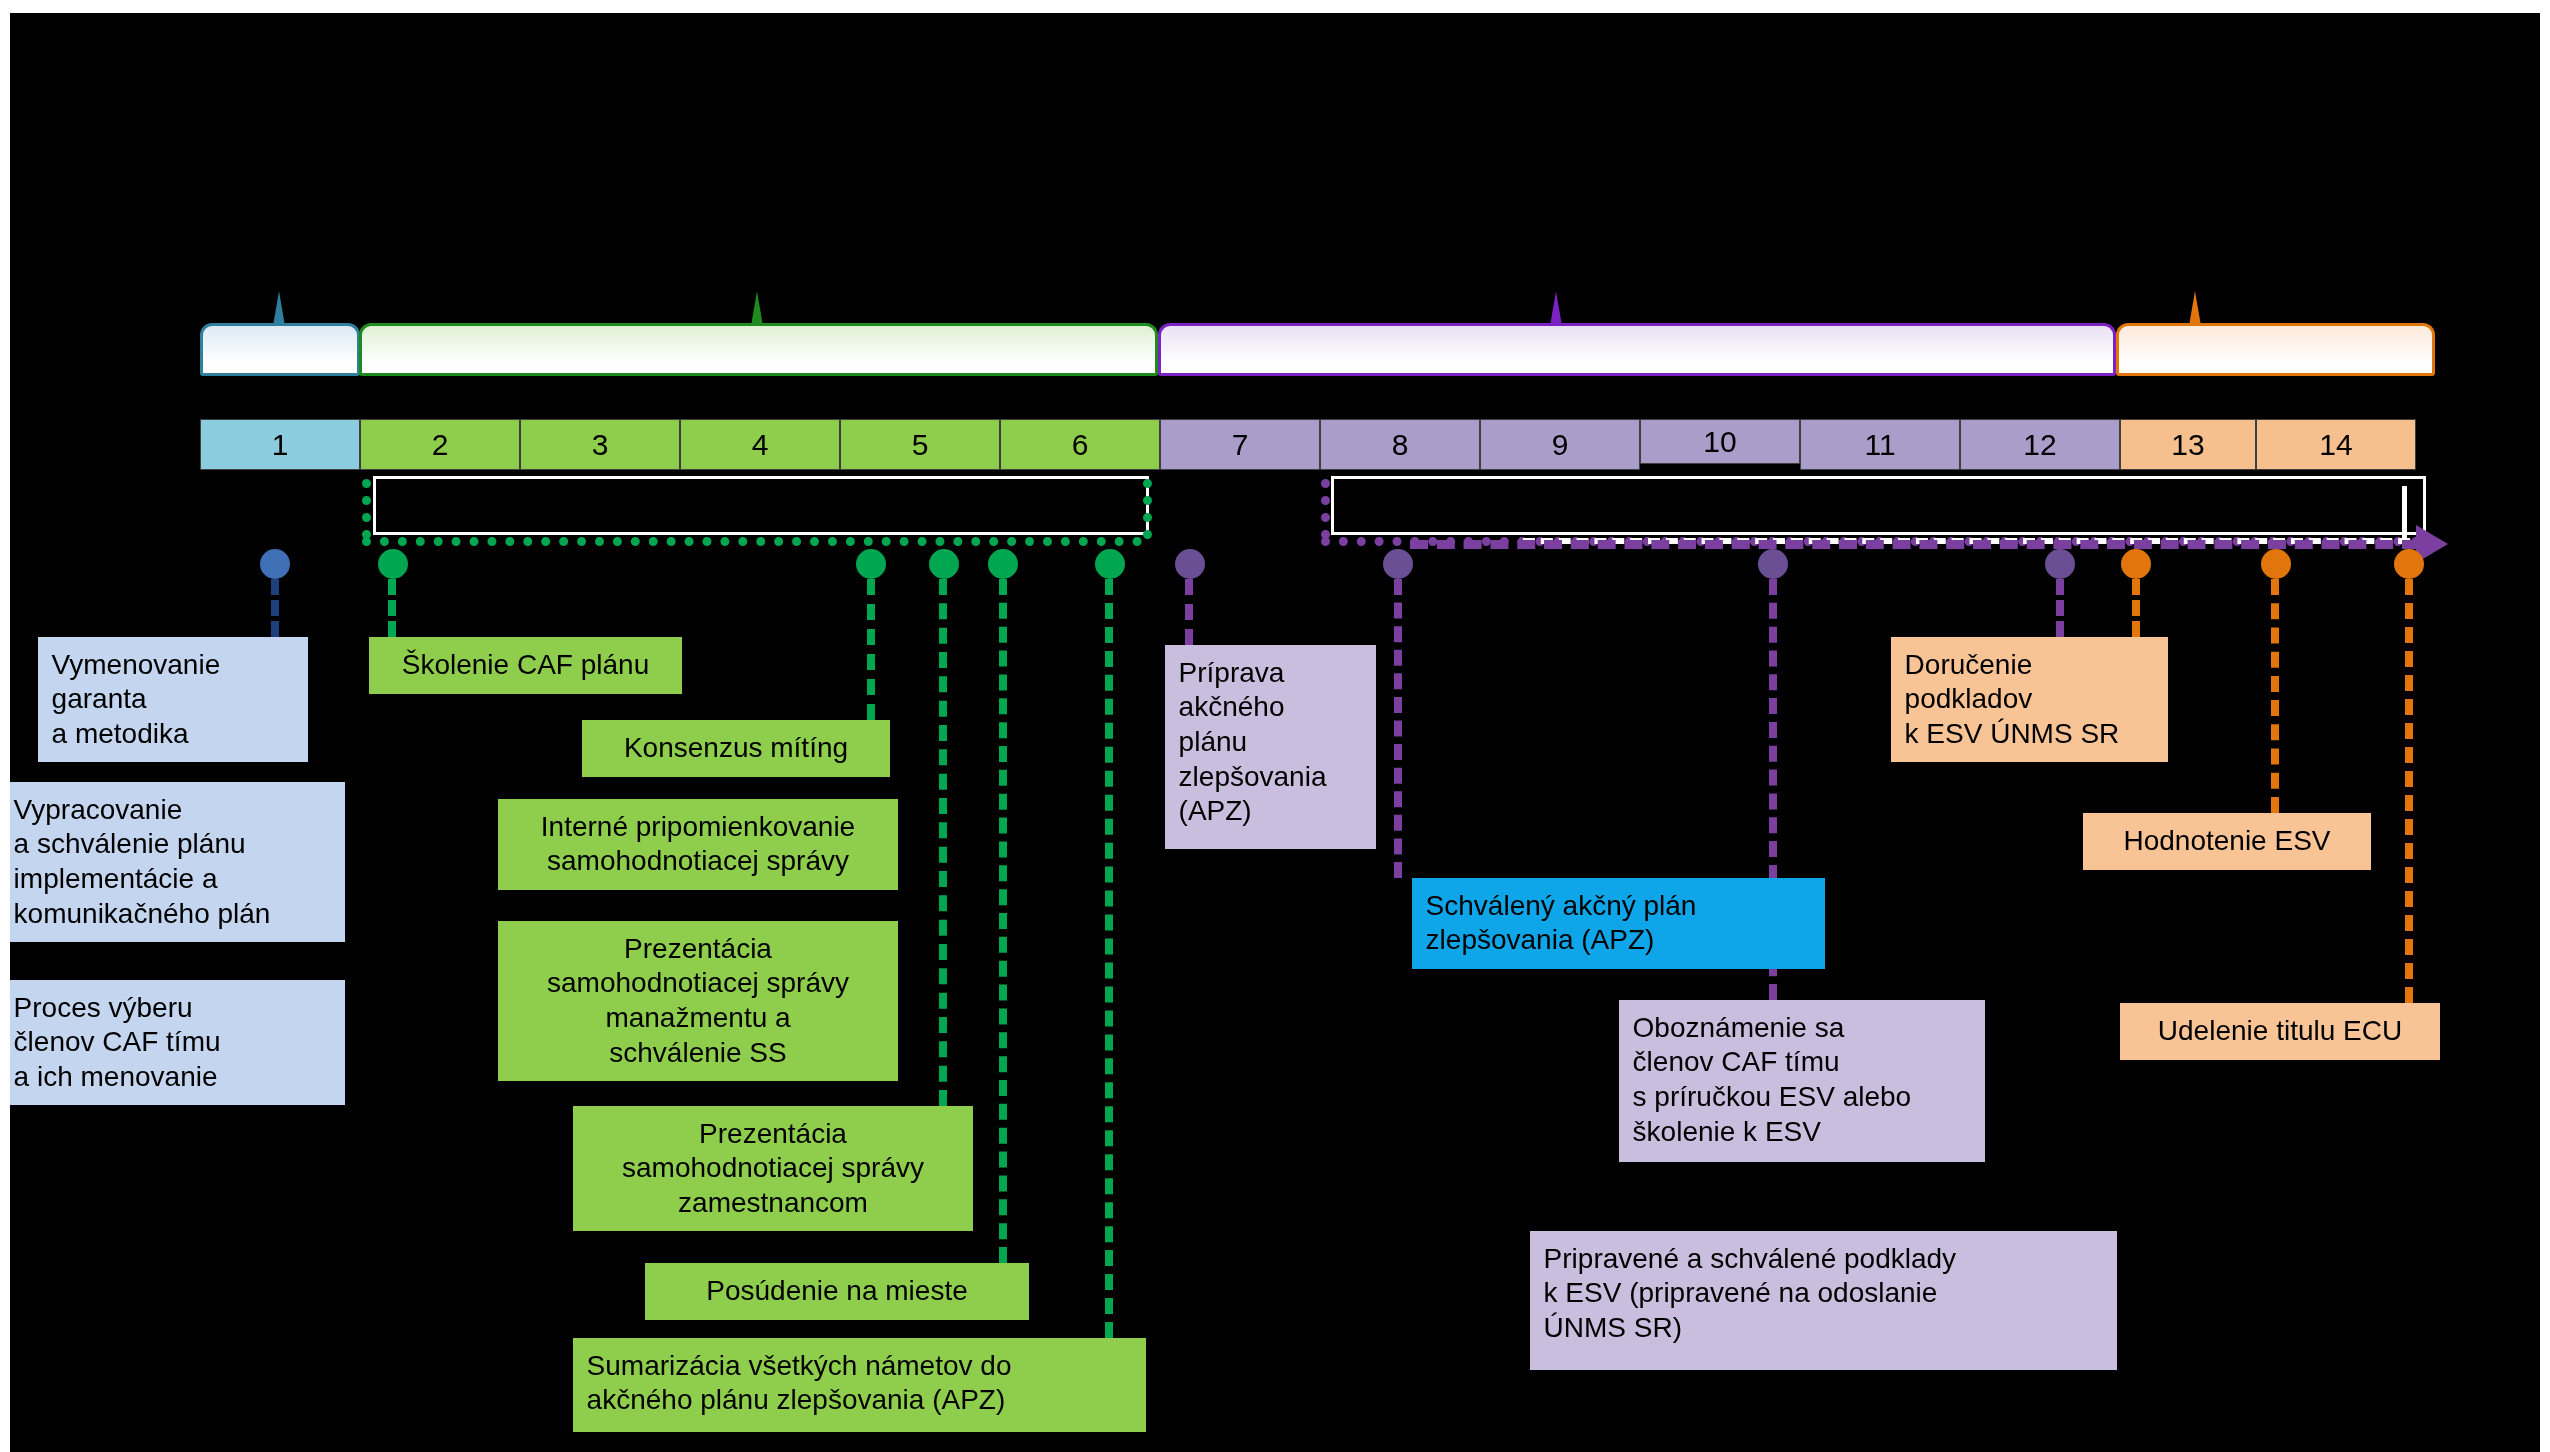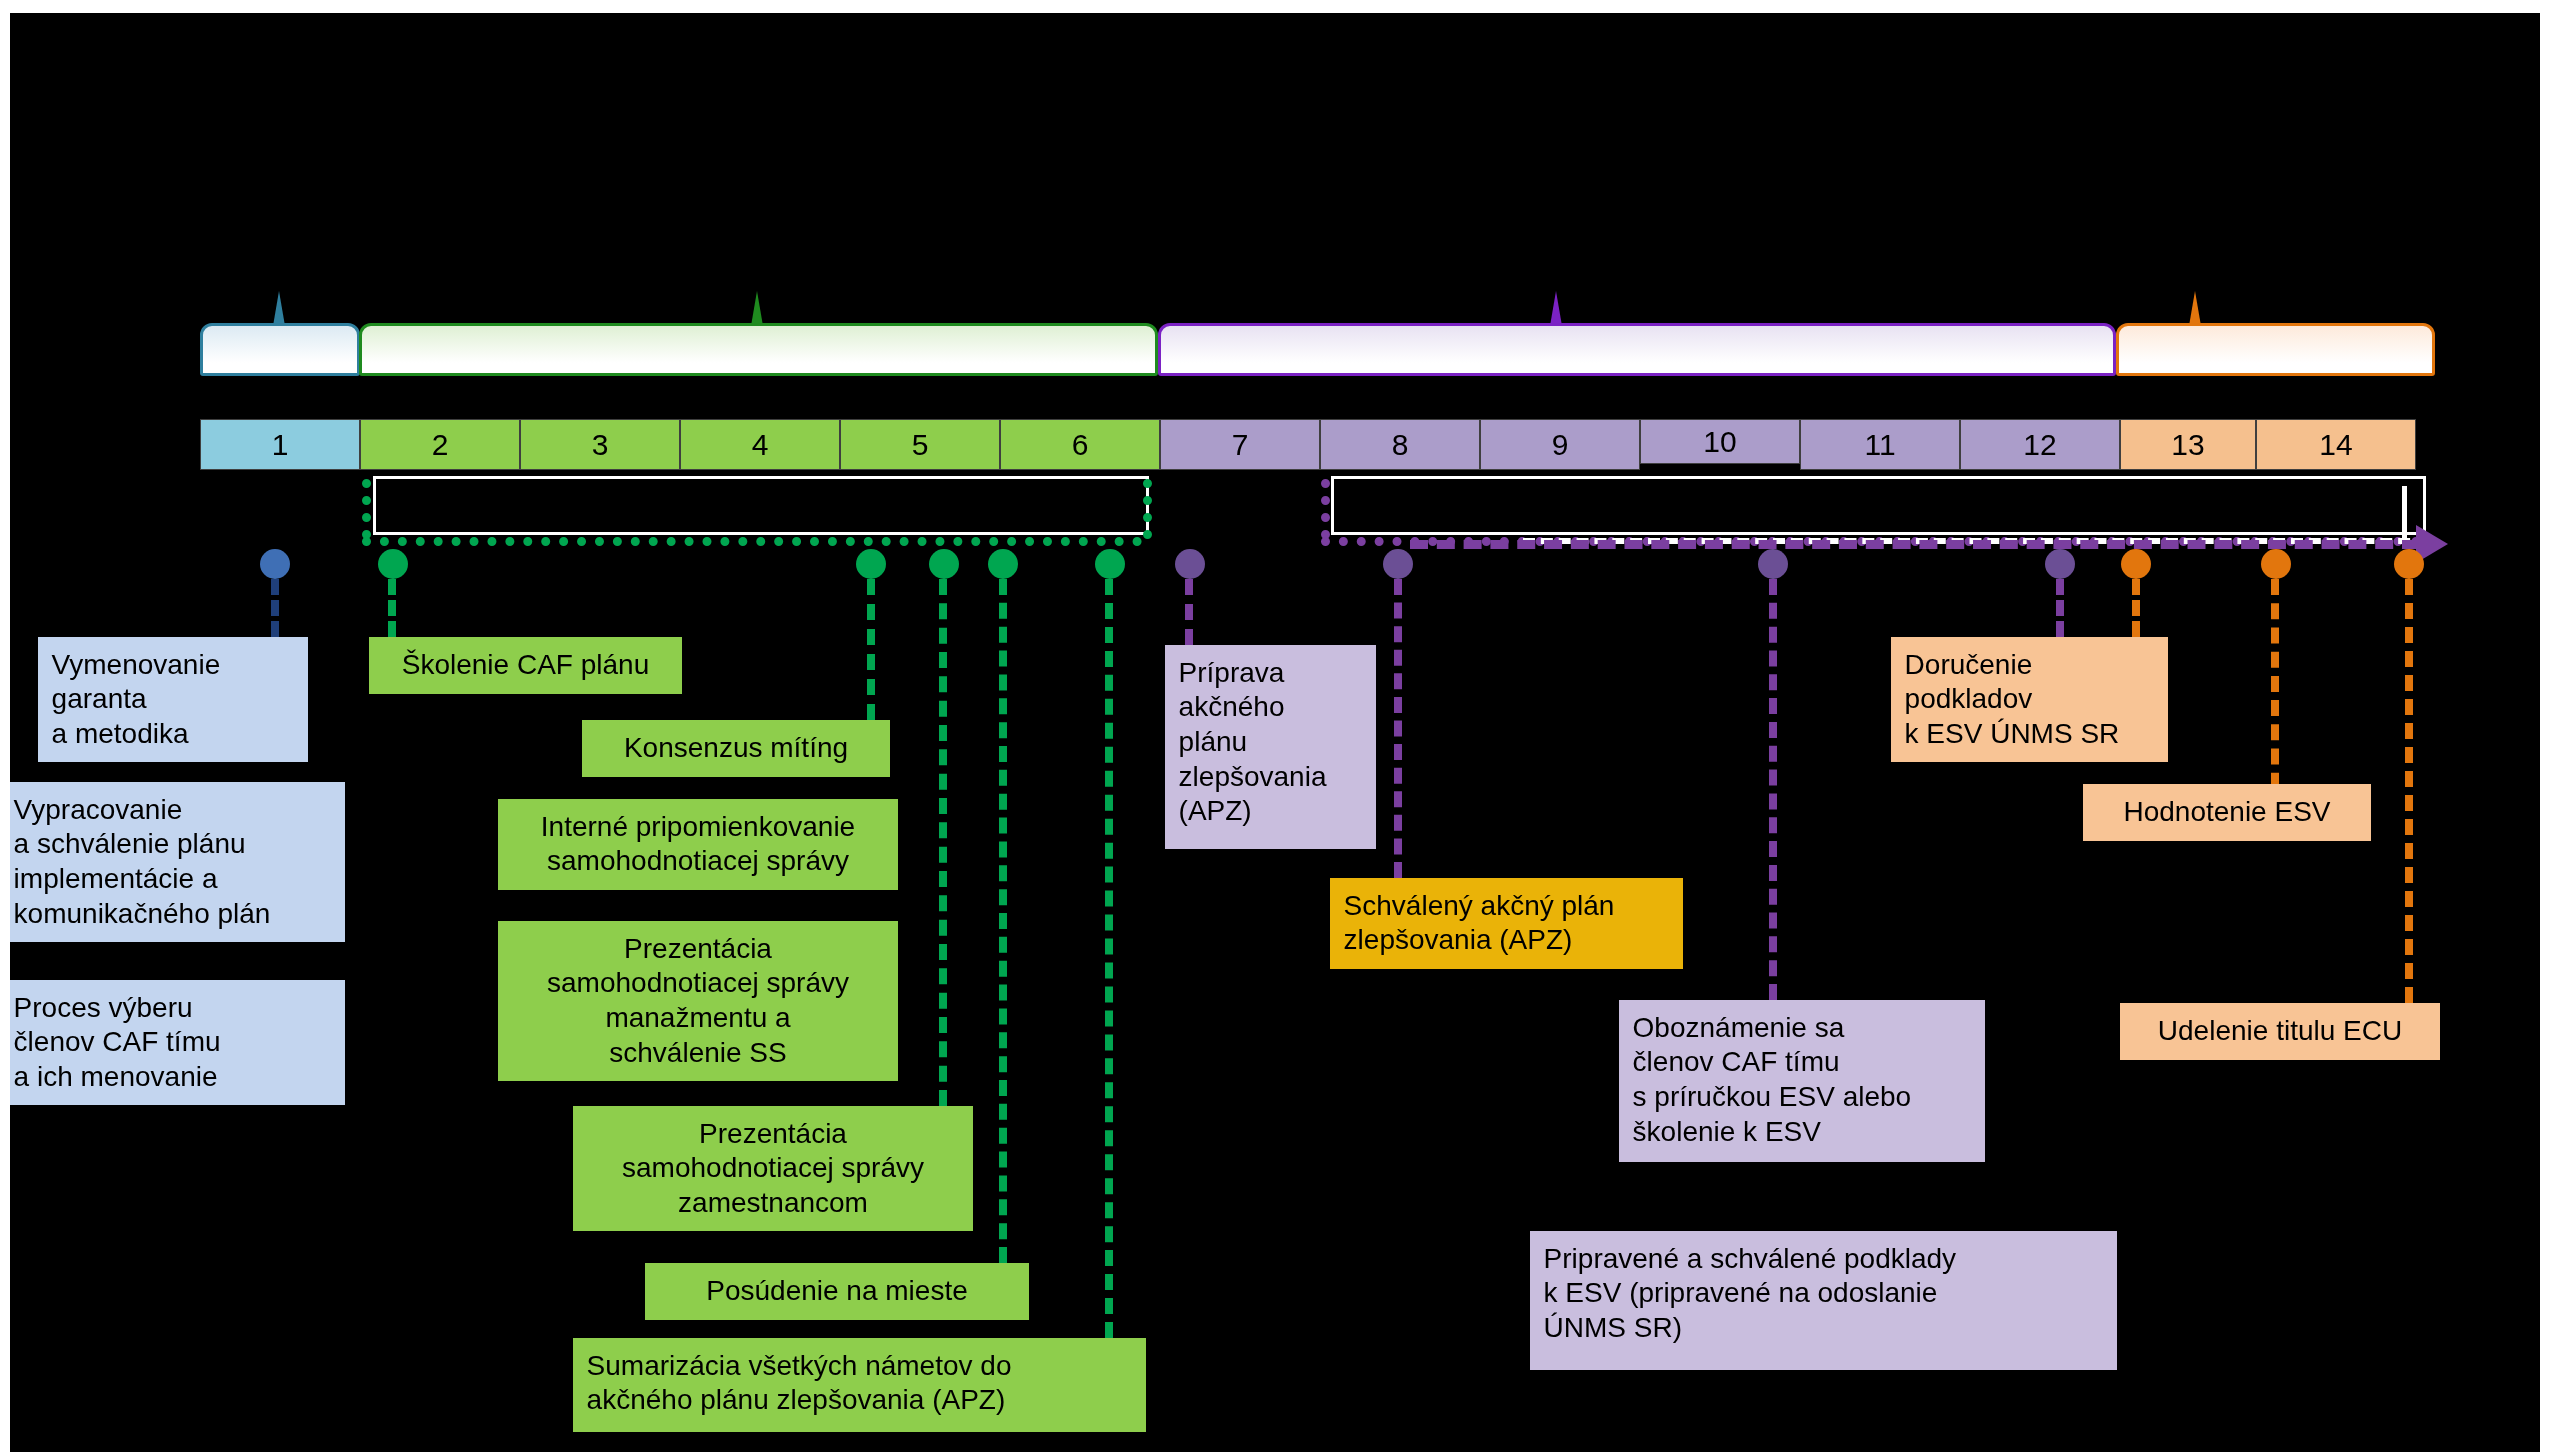--- a/index.html
+++ b/index.html
@@ -201,30 +201,30 @@
 samohodnotiacej správy
 zamestnancom</span></div>
       <div class="lbl c" style="left: 645px; top: 1263px; width: 384px; min-height: 57px; background: rgb(142, 206, 76);"><span>Posúdenie na mieste</span></div>
       <div class="lbl l" style="left: 573px; top: 1338px; width: 573px; min-height: 94px; background: rgb(142, 206, 76);"><span>Sumarizácia všetkých námetov do
 akčného plánu zlepšovania (APZ)</span></div>
       <div class="lbl l" style="left: 1165px; top: 645px; width: 211px; min-height: 204px; background: rgb(201, 190, 222);"><span>Príprava
 akčného
 plánu
 zlepšovania
 (APZ)</span></div>
-      <div class="lbl l" style="left: 1330px; top: 878px; width: 353px; min-height: 83px; background: #eab308;"><span>Schválený akčný plán
+      <div class="lbl l" style="left: 1412px; top: 878px; width: 413px; min-height: 83px; background: #0ea5e9;"><span>Schválený akčný plán
 zlepšovania (APZ)</span></div>
       <div class="lbl l" style="left: 1619px; top: 1000px; width: 366px; min-height: 162px; background: rgb(201, 190, 222);"><span>Oboznámenie sa
 členov CAF tímu
 s príručkou ESV alebo
 školenie k ESV</span></div>
       <div class="lbl l" style="left: 1530px; top: 1231px; width: 587px; min-height: 139px; background: rgb(201, 190, 222);"><span>Pripravené a schválené podklady
 k ESV (pripravené na odoslanie
 ÚNMS SR)</span></div>
       <div class="lbl l" style="left: 1891px; top: 637px; width: 277px; min-height: 83px; background: rgb(248, 196, 149);"><span>Doručenie podkladov
 k ESV ÚNMS SR</span></div>
-      <div class="lbl c" style="left: 2083px; top: 784px; width: 288px; min-height: 57px; background: rgb(248, 196, 149);"><span>Hodnotenie ESV</span></div>
+      <div class="lbl c" style="left: 2083px; top: 813px; width: 288px; min-height: 57px; background: rgb(248, 196, 149);"><span>Hodnotenie ESV</span></div>
       <div class="lbl c" style="left: 2120px; top: 1003px; width: 320px; min-height: 57px; background: rgb(248, 196, 149);"><span>Udelenie titulu ECU</span></div>
     </div>
 
   <div class="page-frame"></div>
 </div>
 
 
 </body></html>

